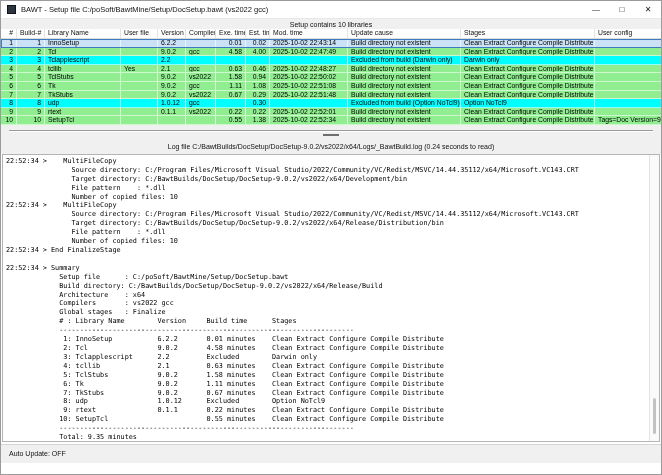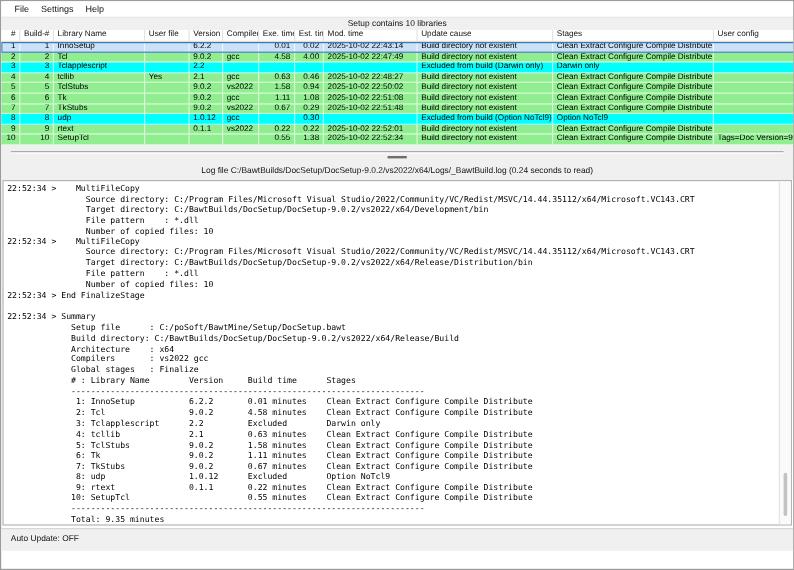--- a/index.html
+++ b/index.html
@@ -46,26 +46,30 @@
   .log-scroll-thumb { position:absolute; right:3px; bottom:7px; width:3px; height:36px; background:#c2c2c2; border-radius:2px; }
 
   
   .statusbar { height:19px; margin-top:2px; background:#f0f0f0; border-top:1px solid #d7d7d7; display:flex; align-items:center; padding-left:8px; font-size:7px; color:#111; }
 </style>
 </head>
 <body>
 
 <div class="window">
 
-
-  <div class="menubar">
-    <span class="menu-item">File</span>
-    <span class="menu-item">Settings</span>
-    <span class="menu-item">Help</span>
-  </div>
+  <div class="titlebar">
+    <span class="app-icon"></span>
+    <span class="title-text">BAWT - Setup file C:/poSoft/BawtMine/Setup/DocSetup.bawt (vs2022 gcc)</span>
+    <div class="win-controls">
+      <span class="win-btn">—</span>
+      <span class="win-btn">□</span>
+      <span class="win-btn">✕</span>
+    </div>
+  </div>
+
 
   <div class="infobar">
     <span>Setup contains 10 libraries</span>
   </div>
 
   <div class="table">
     <div class="thead">
         <div class="cell" style="width: 16px; text-align: right;">#</div>
         <div class="cell" style="width: 28px; text-align: right;">Build-#</div>
         <div class="cell" style="width: 76px; text-align: left;">Library Name</div>

